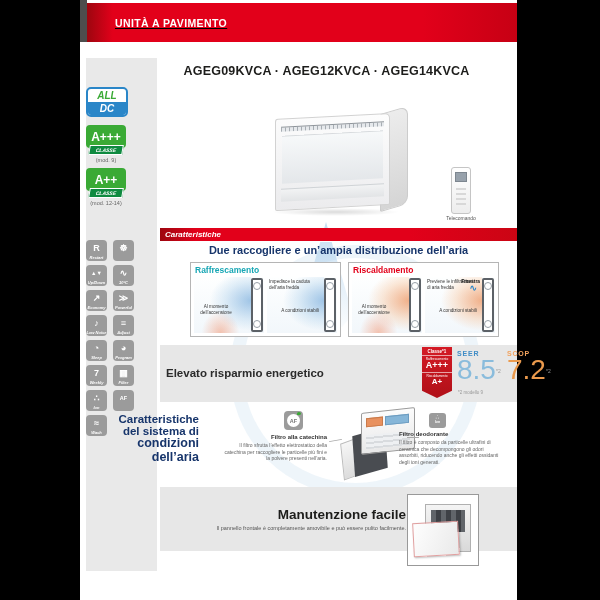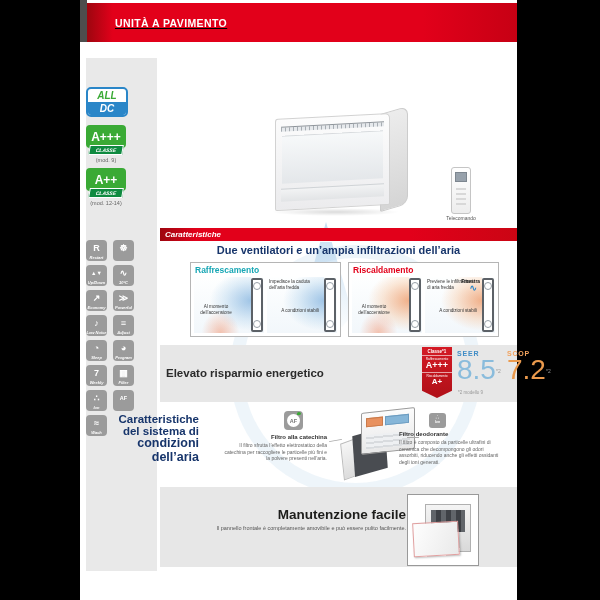--- a/index.html
+++ b/index.html
@@ -103,38 +103,39 @@
   .fd-or{position:absolute;left:4px;top:5px;width:15px;height:7px;background:#e8915f;border:1px solid #c97a4a;}
   .fd-bl{position:absolute;left:23px;top:5px;width:22px;height:7px;background:#86b6d8;border:1px solid #6d9cc0;}
   .fd-grid{position:absolute;left:4px;bottom:4px;right:4px;height:14px;background:repeating-linear-gradient(0deg,#d8dbde 0 2px,#eef0f2 2px 5px);}
   .cline2{position:absolute;left:327px;top:437px;width:12px;height:1px;background:#aaa;}
   .ionicon{position:absolute;left:349px;top:413px;width:17px;height:15px;background:#9b9b9b;border-radius:3px;color:#fff;text-align:center;}
   .ionicon .d{font-size:6px;line-height:8px;display:block;}
   .ionicon .l{display:block;font-size:3.5px;font-style:italic;font-weight:bold;margin-top:-1px;}
   .deodorant{position:absolute;left:319px;top:431px;width:104px;}
 
   
-  .maint{position:absolute;left:80px;right:0;top:487px;height:80px;background:#e7e7e7;}
+  .maint{position:absolute;left:80px;right:0;top:487px;height:64px;background:#e7e7e7;}
   .maint-t{position:absolute;left:18px;top:20px;width:228px;text-align:right;}
   .maint-t h3{margin:0;font-size:13.5px;color:#1d1d1b;}
   .maint-t p{margin:3px 0 0;font-size:5.5px;color:#555;line-height:1.35;}
   .maint-img{position:absolute;left:247px;top:7px;width:70px;height:70px;background:#fff;border:1px solid #999;}
   .mi-back{position:absolute;right:7px;top:9px;width:44px;height:46px;background:linear-gradient(#f4f4f4,#d9d9d9);border:1px solid #b0b0b0;}
   .mi-grill{position:absolute;left:5px;top:5px;right:5px;height:22px;background:repeating-linear-gradient(90deg,#61656a 0 5px,#3e4146 5px 10px);}
   .mi-front{position:absolute;left:5px;bottom:9px;width:44px;height:32px;background:linear-gradient(115deg,#fefefe,#e9e9e9);border:1px solid #e0a0a0;box-shadow:1px 1px 2px rgba(0,0,0,.25);transform:rotate(-3deg);}
 </style>
 </head>
 <body>
 
 <div class="page">
 
   <div class="strip"></div>
   <div class="redbar">
     <span>UNITÀ A PAVIMENTO</span>
   </div>
+  <div class="model">AGEG09KVCA · AGEG12KVCA · AGEG14KVCA</div>
 
   <div class="wring"></div>
   <div class="wdrop"></div>
 
   <div class="sidebar">
     <div class="alldc">
       <span class="all">ALL</span>
       <span class="dc">DC</span>
     </div>
     <div class="ebadge">
@@ -222,21 +223,21 @@
   </div>
   <div class="remote">
     <div class="scr"></div>
     <div class="btns"></div>
   </div>
   <div class="remote-cap">Telecomando</div>
 
   <div class="carban">
     <span>Caratteristiche</span>
   </div>
-  <div class="air-title">Due ventilatori e un’ampia infiltrazioni dell’aria</div>
+  <div class="air-title">Due raccogliere e un’ampia distribuzione dell’aria</div>
 
   <div class="panel cool">
     <div class="ptitle">Raffrescamento</div>
     <div class="cell c1">
       <div class="flow"></div>
       <div class="ubar">
           <i></i>
           <i></i>
         </div>
       <div class="capn">Al momento dell’accensione</div>

